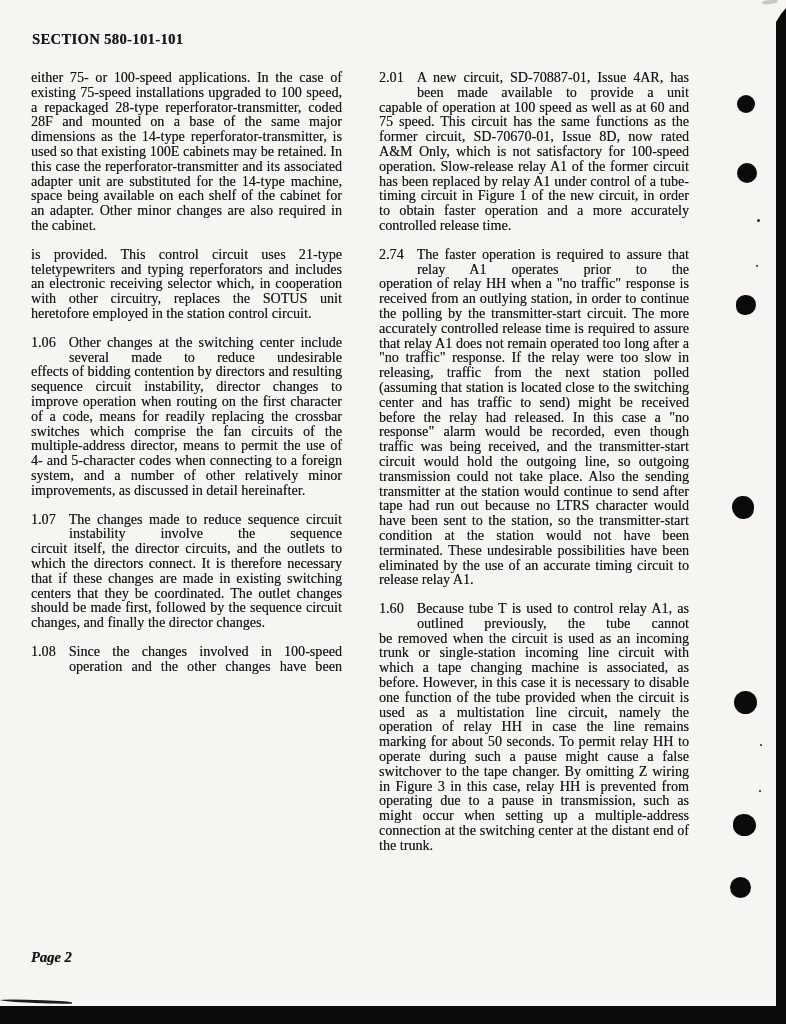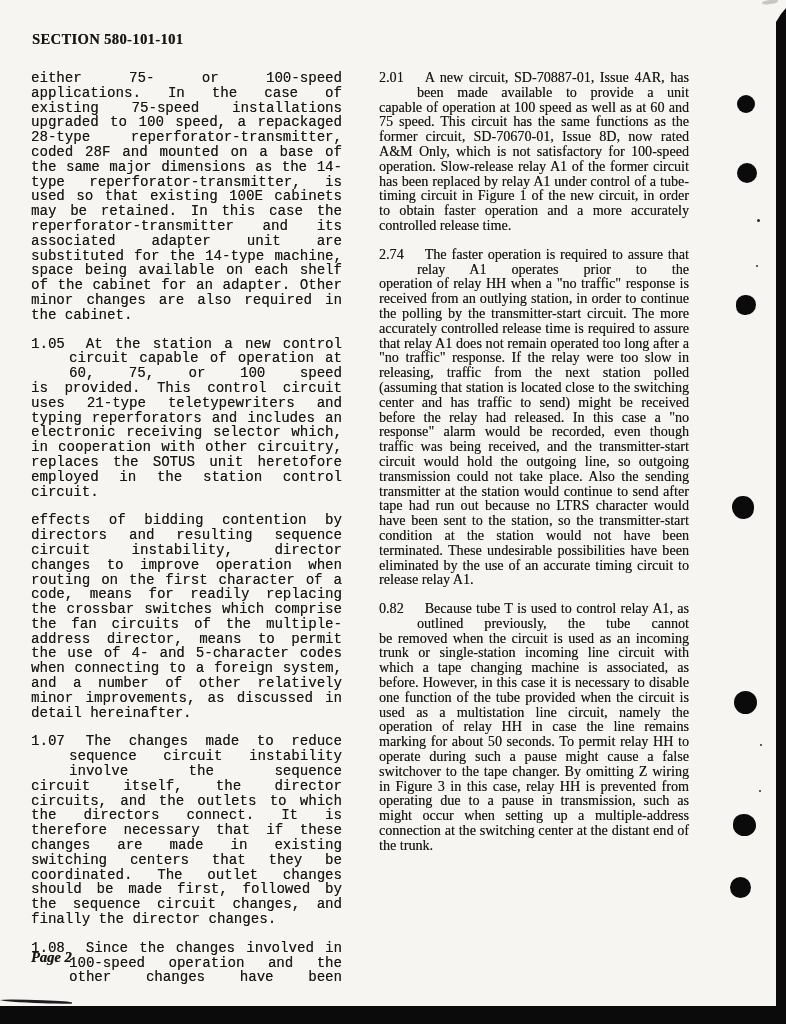--- a/index.html
+++ b/index.html
@@ -12,28 +12,28 @@
   .page-header{
     position:absolute;left:32px;top:31px;
     font-size:14.5px;font-weight:bold;letter-spacing:0.4px;
     text-shadow:0.3px 0 0 rgba(0,0,0,0.6);
   }
   .col{
     position:absolute;top:71px;
     font-size:14px;line-height:14.8px;letter-spacing:0.05px;
     text-shadow:0.25px 0 0 rgba(0,0,0,0.55);
   }
-  .col-left{left:31px;width:311px;font-family:Liberation Mono, monospace;}
+  .col-left{left:31px;width:311px;}
   .col-right{left:379px;width:310px;}
   .para{margin:0 0 14px 0;}
   .lead{
     text-align:justify;text-align-last:justify;
     padding-left:38px;text-indent:-38px;
   }
-  .pnum{margin-right:21px;white-space:nowrap;}
+  .pnum{margin-right:13px;white-space:nowrap;}
   .pbody{text-align:justify;}
   .section-heading{
     margin:4px 0 18px 0;font-weight:bold;word-spacing:2px;letter-spacing:0.2px;
   }
   .hnum{margin-right:10px;}
   .page-footer{
     position:absolute;left:31px;top:949px;
     font-size:14.5px;font-weight:bold;
     text-shadow:0.3px 0 0 rgba(0,0,0,0.6);
     font-style:italic;
@@ -73,24 +73,24 @@
 
 <div class="page-header">SECTION 580-101-101</div>
 
 <div class="col col-left" id="col-left">
     <div class="para">
       <div class="pbody">either 75- or 100-speed applications.  In the case of existing 75-speed installations upgraded to 100 speed, a repackaged 28-type reperforator-transmitter, coded 28F and mounted on a base of the same major dimensions as the 14-type reperforator-transmitter, is used so that existing 100E cabinets may be retained.  In this case the reperforator-transmitter and its associated adapter unit are substituted for the 14-type machine, space being available on each shelf of the cabinet for an adapter. Other minor changes are also required in the cabinet.</div>
     </div>
     <div class="para">
     </div>
     <div class="para">
-      <div class="lead"><span class="pnum">1.05</span>At the station a new control circuit capable of operation at 60, 75, or 100 speed</div>
       <div class="pbody">is provided.  This control circuit uses 21-type teletypewriters and typing reperforators and includes an electronic receiving selector which, in cooperation with other circuitry, replaces the SOTUS unit heretofore employed in the station control circuit.</div>
     </div>
     <div class="para">
+      <div class="lead"><span class="pnum">1.06</span>Other changes at the switching center include several made to reduce undesirable</div>
       <div class="pbody">effects of bidding contention by directors and resulting sequence circuit instability, director changes to improve operation when routing on the first character of a code, means for readily replacing the crossbar switches which comprise the fan circuits of the multiple-address director, means to permit the use of 4- and 5-character codes when connecting to a foreign system, and a number of other relatively minor improvements, as discussed in detail hereinafter.</div>
     </div>
     <div class="para">
       <div class="lead"><span class="pnum">1.07</span>The changes made to reduce sequence circuit instability involve the sequence</div>
       <div class="pbody">circuit itself, the director circuits, and the outlets to which the directors connect.  It is therefore necessary that if these changes are made in existing switching centers that they be coordinated.  The outlet changes should be made first, followed by the sequence circuit changes, and finally the director changes.</div>
     </div>
     <div class="para">
       <div class="lead"><span class="pnum">1.08</span>Since the changes involved in 100-speed operation and the other changes have been</div>
     </div>
   </div>
@@ -99,21 +99,21 @@
   <div id="col-right-paras">
       <div class="para">
         <div class="lead"><span class="pnum">2.01</span>A new circuit, SD-70887-01, Issue 4AR, has been made available to provide a unit</div>
         <div class="pbody">capable of operation at 100 speed as well as at 60 and 75 speed.  This circuit has the same functions as the former circuit, SD-70670-01, Issue 8D, now rated A&amp;M Only, which is not satisfactory for 100-speed operation.  Slow-release relay A1 of the former circuit has been replaced by relay A1 under control of a tube-timing circuit in Figure 1 of the new circuit, in order to obtain faster operation and a more accurately controlled release time.</div>
       </div>
       <div class="para">
         <div class="lead"><span class="pnum">2.74</span>The faster operation is required to assure that relay A1 operates prior to the</div>
         <div class="pbody">operation of relay HH when a "no traffic" response is received from an outlying station, in order to continue the polling by the transmitter-start circuit.  The more accurately controlled release time is required to assure that relay A1 does not remain operated too long after a "no traffic" response.  If the relay were too slow in releasing, traffic from the next station polled (assuming that station is located close to the switching center and has traffic to send) might be received before the relay had released.  In this case a "no response" alarm would be recorded, even though traffic was being received, and the transmitter-start circuit would hold the outgoing line, so outgoing transmission could not take place. Also the sending transmitter at the station would continue to send after tape had run out because no LTRS character would have been sent to the station, so the transmitter-start condition at the station would not have been terminated. These undesirable possibilities have been eliminated by the use of an accurate timing circuit to release relay A1.</div>
       </div>
       <div class="para">
-        <div class="lead"><span class="pnum">0.82</span>Because tube T is used to control relay A1, as outlined previously, the tube cannot</div>
+        <div class="lead"><span class="pnum">1.60</span>Because tube T is used to control relay A1, as outlined previously, the tube cannot</div>
         <div class="pbody">be removed when the circuit is used as an incoming trunk or single-station incoming line circuit with which a tape changing machine is associated, as before.  However, in this case it is necessary to disable one function of the tube provided when the circuit is used as a multistation line circuit, namely the operation of relay HH in case the line remains marking for about 50 seconds.  To permit relay HH to operate during such a pause might cause a false switchover to the tape changer.  By omitting Z wiring in Figure 3 in this case, relay HH is prevented from operating due to a pause in transmission, such as might occur when setting up a multiple-address connection at the switching center at the distant end of the trunk.</div>
       </div>
     </div>
 </div>
 
 <div class="page-footer">Page 2</div>
 
 <div class="bar-right"></div>
 <div class="bar-bottom"></div>
 <div class="edge-curl"></div>

